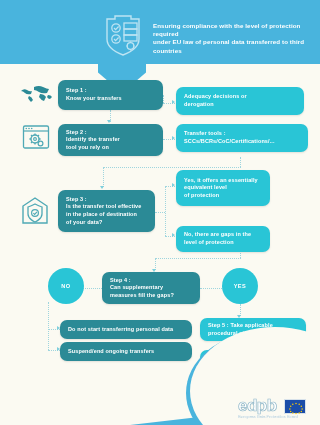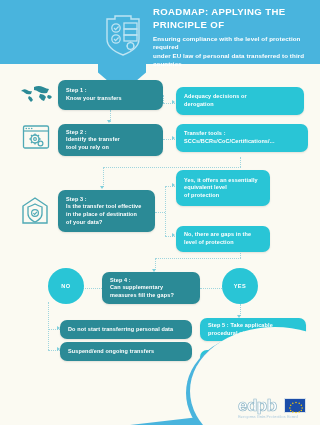--- a/index.html
+++ b/index.html
@@ -130,21 +130,21 @@
     position: absolute; left: 130px; bottom: 0;
     width: 190px; height: 22px;
     background: #49b4dd;
     clip-path: polygon(100% 0, 100% 100%, 0 100%);
   }
 
   .logo-wrap {
     position: absolute; left: 238px; bottom: 6px;
     width: 78px; text-align: left;
   }
-  .logo-row { display: flex; align-items: center; gap: 7px; }
+  .logo-row { display: flex; align-items: flex-end; gap: 7px; }
   .edpb-word {
     font-family: "Liberation Sans", sans-serif;
     font-size: 17px; font-weight: bold;
     color: #ffffff; letter-spacing: -0.5px;
     line-height: 17px;
     -webkit-text-stroke: 0.7px #8fb7c8;
   }
   .eu-flag {
     width: 22px; height: 15px;
     background: #1b4da8;
@@ -176,21 +176,21 @@
       <rect x="20" y="10" width="13" height="6" fill="none" stroke="#bde4f3" stroke-width="1.3"></rect>
       <rect x="20" y="16" width="13" height="6" fill="none" stroke="#bde4f3" stroke-width="1.3"></rect>
       <rect x="20" y="22" width="13" height="6" fill="none" stroke="#bde4f3" stroke-width="1.3"></rect>
       <circle cx="26.5" cy="33" r="3.3" fill="none" stroke="#bde4f3" stroke-width="1.3"></circle>
       <path d="M26.5 28.5 v1.3 M26.5 36.2 v1.3 M22.3 33 h1.3 M29.4 33 h1.3" stroke="#bde4f3" stroke-width="1.1"></path>
     </svg>
   </div>
 
   <div class="header-text">
     <div class="h-title">
-      <span class="big">Roadmap: applying the principle of</span><br>
+      <br>
     </div>
     <div class="h-sub">
       <span>Ensuring compliance with the level of protection required</span><br>
       <span>under EU law of personal data transferred to third countries</span>
     </div>
   </div>
 
   <div class="sideicon" style="left:20px; top:84px;">
     <svg viewBox="0 0 34 20" width="34" height="20">
       <g fill="#2b8a96">

